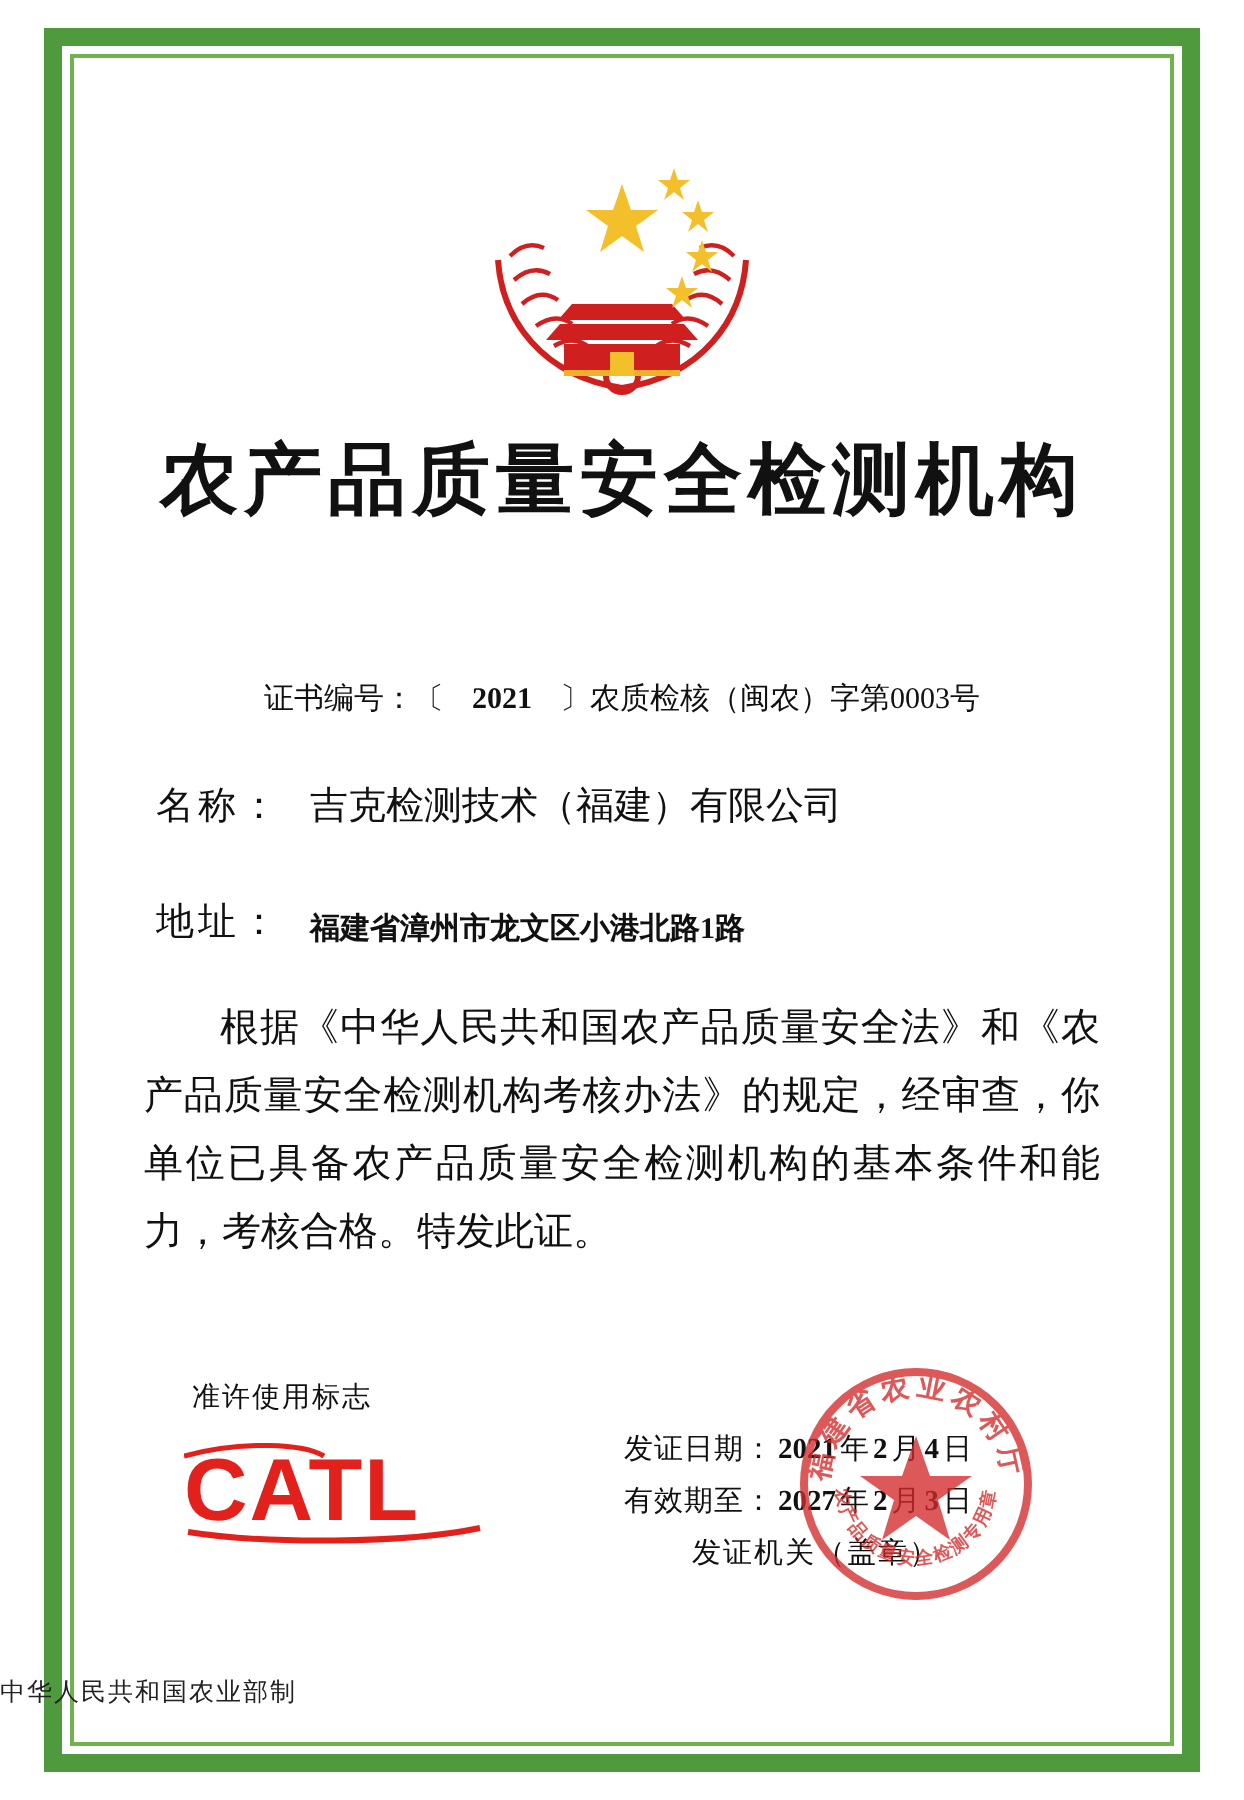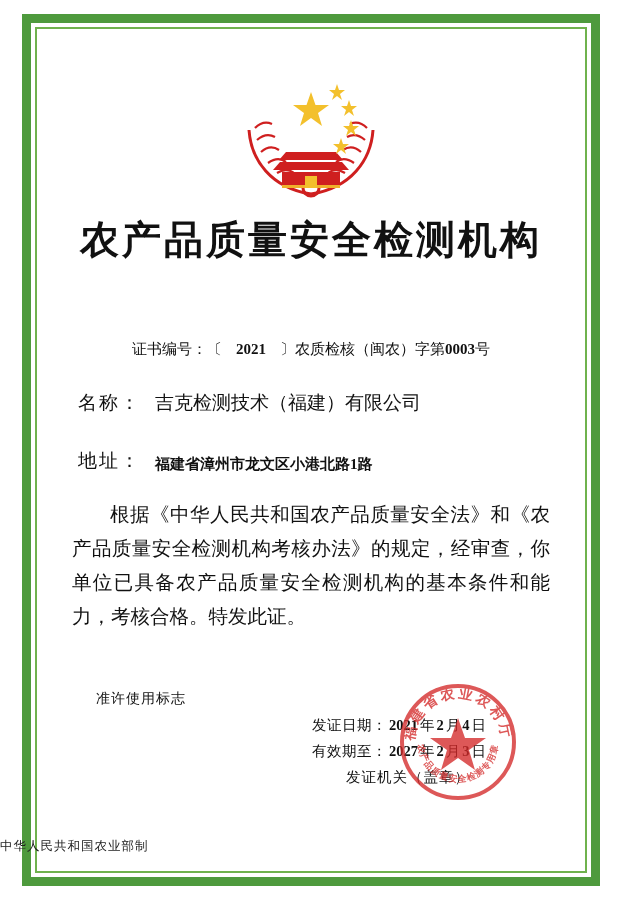--- a/index.html
+++ b/index.html
@@ -87,21 +87,21 @@
     color: #111;
     white-space: nowrap;
   }
   .cert-no-line .year {
     display: inline-block;
     min-width: 58px;
     text-align: center;
     font-weight: bold;
   }
   .cert-no-line .tail {
-    font-weight: bold;
+    font-weight: normal;
   }
 
   
   .field {
     position: absolute;
     left: 78px;
     font-size: 19px;
     color: #111;
     white-space: nowrap;
   }
@@ -275,20 +275,27 @@
   <div class="field" id="field-address">
     <span class="label">地址：</span><span class="value">福建省漳州市龙文区小港北路1路</span>
   </div>
 
   <div class="body-text">
     <p class="indent">根据《中华人民共和国农产品质量安全法》和《农产品质量安全检测机构考核办法》的规定，经审查，你单位已具备农产品质量安全检测机构的基本条件和能力，考核合格。特发此证。</p>
   </div>
 
   <div class="mark-label">准许使用标志</div>
 
+  <div class="logo">
+    <svg width="150" height="56" viewBox="0 0 150 56" xmlns="http://www.w3.org/2000/svg">
+      <text x="0" y="42" font-family="Liberation Sans, sans-serif" font-size="44" font-weight="bold" fill="#e2211c" letter-spacing="1">CATL</text>
+      <path d="M2 48 C 40 54, 110 54, 148 46" stroke="#e2211c" stroke-width="3" fill="none"></path>
+      <path d="M0 10 C 30 2, 60 4, 70 10" stroke="#e2211c" stroke-width="2.5" fill="none"></path>
+    </svg>
+  </div>
 
   <div class="dates">
     <div class="row">
       <span class="lbl">发证日期：</span><span class="num">2021</span><span>年</span><span class="num">2</span><span>月</span><span class="num">4</span><span>日</span>
     </div>
     <div class="row">
       <span class="lbl">有效期至：</span><span class="num">2027</span><span>年</span><span class="num">2</span><span>月</span><span class="num">3</span><span>日</span>
     </div>
     <div class="issuer">发证机关（盖章）</div>
   </div>

